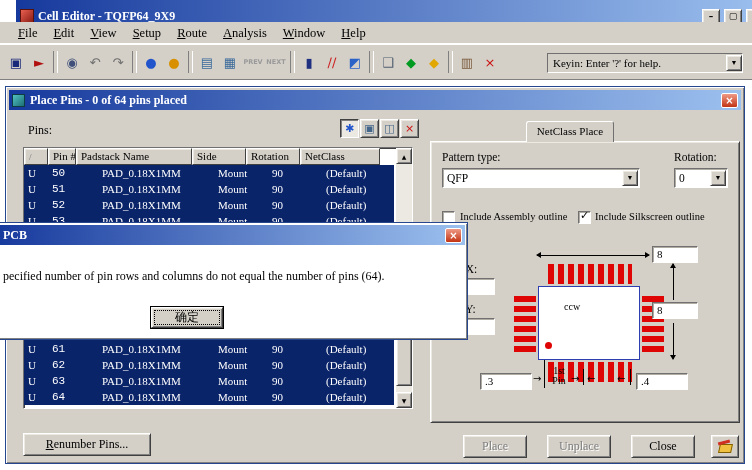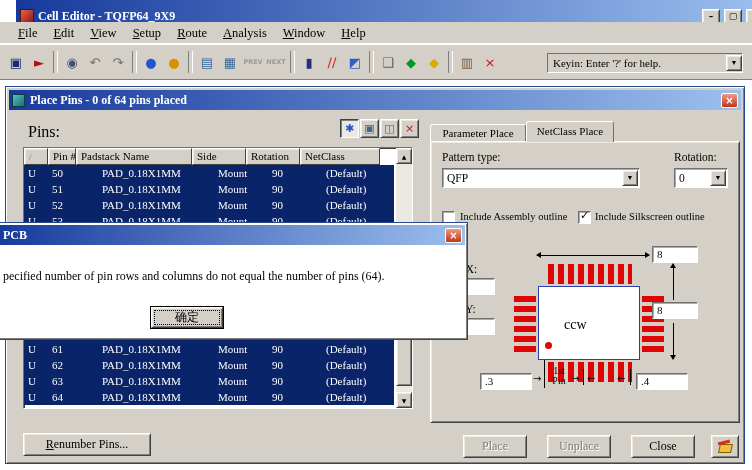--- a/index.html
+++ b/index.html
@@ -48,21 +48,21 @@
     font-size:7px; display:flex; align-items:center; justify-content:center; }
 
   
   .place-dialog { position:absolute; left:5px; top:86px; width:740px; height:378px; background:#d4d0c8;
     border:1px solid #26478e; box-shadow: inset 1px 1px 0 #ffffff, inset -1px -1px 0 #808080; z-index:10; }
   .pp-title { position:absolute; left:3px; top:3px; right:3px; height:20px;
     background:linear-gradient(90deg,#16399d,#9cc0ee); display:flex; align-items:center; padding:0 3px; gap:5px; }
   .pp-icon { width:13px; height:13px; background:linear-gradient(135deg,#52c2c2,#1c6e74); border:1px solid #0e3c40; }
   .pp-title-text { color:#fff; font-weight:bold; font-size:12px; flex-grow:1; white-space:nowrap; }
 
-  .pins-label { position:absolute; left:22px; top:36px; font-size:16px; }
+  .pins-label { position:absolute; left:22px; top:36px; font-size:12px; }
   .pins-tools { position:absolute; left:334px; top:32px; display:flex; gap:1px; }
   .pt-btn { width:19px; height:19px; background:#d4d0c8; border:1px solid; border-color:#fff #404040 #404040 #fff;
     box-shadow:inset 1px 1px 0 #ece9e2, inset -1px -1px 0 #808080;
     display:flex; align-items:center; justify-content:center; font-size:11px; font-family:"DejaVu Sans",sans-serif; }
   .pt-btn[data-pressed="true"] { border-color:#404040 #fff #fff #404040; box-shadow:inset 1px 1px 0 #808080; background:#ece9e2; }
 
   .pins-table { position:absolute; left:17px; top:60px; width:390px; height:262px; background:#fff;
     border:1px solid; border-color:#707070 #ffffff #ffffff #707070; box-shadow: inset 1px 1px 0 #404040; }
   .thead { display:flex; }
   .th { height:17px; background:#d4d0c8; border:1px solid; border-color:#fff #404040 #404040 #fff;
@@ -70,21 +70,21 @@
   .thead span:nth-of-type(1){ width:24px; }
   .thead span:nth-of-type(2){ width:28px; }
   .thead span:nth-of-type(3){ width:116px; }
   .thead span:nth-of-type(4){ width:54px; }
   .thead span:nth-of-type(5){ width:54px; }
   .thead span:nth-of-type(6){ width:80px; }
   .thead span:nth-of-type(1)::after { content:"/"; color:#777; font-size:9px; }
   .tbody { position:absolute; left:0; top:17px; width:370px; bottom:0; overflow:hidden; }
   .tr { display:flex; height:16px; background:#0a246a; color:#fff; font-size:11px; line-height:16px; }
   .td { padding-left:4px; overflow:hidden; white-space:nowrap; }
-  .c1{ width:24px; } .c2{ width:50px; } .c3{ width:116px; } .c4{ width:54px; } .c5{ width:54px; } .c6{ width:72px; }
+  .c1{ width:24px; } .c2{ width:50px;font-family:Liberation Mono, monospace; } .c3{ width:116px; } .c4{ width:54px; } .c5{ width:54px; } .c6{ width:72px; }
   .vscroll { position:absolute; right:0; top:0; bottom:0; width:16px; background:#ece9e2; }
   .sb-btn { position:absolute; left:0; width:16px; height:16px; background:#d4d0c8; border:1px solid;
     border-color:#fff #404040 #404040 #fff; box-shadow:inset 1px 1px 0 #ece9e2, inset -1px -1px 0 #808080;
     font-size:6px; display:flex; align-items:center; justify-content:center; font-family:"DejaVu Sans",sans-serif; }
   .sb-btn.up{ top:0; } .sb-btn.down{ bottom:0; }
   .sb-thumb { position:absolute; left:0; top:190px; width:16px; height:48px; background:#d4d0c8; border:1px solid;
     border-color:#fff #404040 #404040 #fff; box-shadow:inset 1px 1px 0 #ece9e2, inset -1px -1px 0 #808080; }
 
   .renumber-btn { position:absolute; left:17px; top:346px; width:128px; height:23px; }
   .renumber-btn::first-letter { text-decoration:underline; }
@@ -120,21 +120,21 @@
   #f-off4 { left:205px; top:231px; width:52px; }
 
   
   .pins-h { position:absolute; background:repeating-linear-gradient(90deg,#e00505 0 6px,transparent 6px 10px); }
   .pins-v { position:absolute; background:repeating-linear-gradient(0deg,#e00505 0 6px,transparent 6px 10px); }
   #pins-top { left:117px; top:122px; width:84px; height:20px; }
   #pins-bottom { left:117px; top:220px; width:84px; height:20px; }
   #pins-left { left:83px; top:152px; width:22px; height:58px; }
   #pins-right { left:211px; top:152px; width:22px; height:58px; }
   #pkg-square { position:absolute; left:107px; top:144px; width:102px; height:74px; background:#fff; border:1px solid #2d3fb0; }
-  #ccw { position:absolute; left:25px; top:30px; font-size:14px; }
+  #ccw { position:absolute; left:25px; top:14px; font-size:10px; }
   #first-pin-dot { position:absolute; left:6px; top:55px; width:7px; height:7px; border-radius:50%; background:#e00505; }
   .dimh { position:absolute; height:1px; background:#000; }
   .dimh::before { content:""; position:absolute; left:-1px; top:-3px; border-right:5px solid #000; border-top:3px solid transparent; border-bottom:3px solid transparent; }
   .dimh::after { content:""; position:absolute; right:-1px; top:-3px; border-left:5px solid #000; border-top:3px solid transparent; border-bottom:3px solid transparent; }
   #dim-top-line { left:106px; top:113px; width:112px; }
   .dimv { position:absolute; width:1px; background:#000; }
   #dim-right-a { left:242px; top:122px; height:36px; }
   #dim-right-a::before { content:""; position:absolute; top:-1px; left:-3px; border-bottom:5px solid #000; border-left:3px solid transparent; border-right:3px solid transparent; }
   #dim-right-b { left:242px; top:181px; height:36px; }
   #dim-right-b::after { content:""; position:absolute; bottom:-1px; left:-3px; border-top:5px solid #000; border-left:3px solid transparent; border-right:3px solid transparent; }
@@ -389,21 +389,20 @@
         </div>
       <div class="vscroll">
         <span class="sb-btn up">▲</span>
         <span class="sb-thumb"></span>
         <span class="sb-btn down">▼</span>
       </div>
     </div>
 
     <button class="btn renumber-btn">Renumber Pins...</button>
 
-    <div class="tab tab-inactive">Parameter Place</div>
     <div class="tab tab-active">NetClass Place</div>
 
     <div class="tabpage">
       <span class="plabel" id="lbl-ptype">Pattern type:</span>
       <div class="combo" id="combo-ptype">
         <span>QFP</span>
         <span class="combo-btn">▼</span>
       </div>
       <span class="plabel" id="lbl-rot">Rotation:</span>
       <div class="combo" id="combo-rot">

